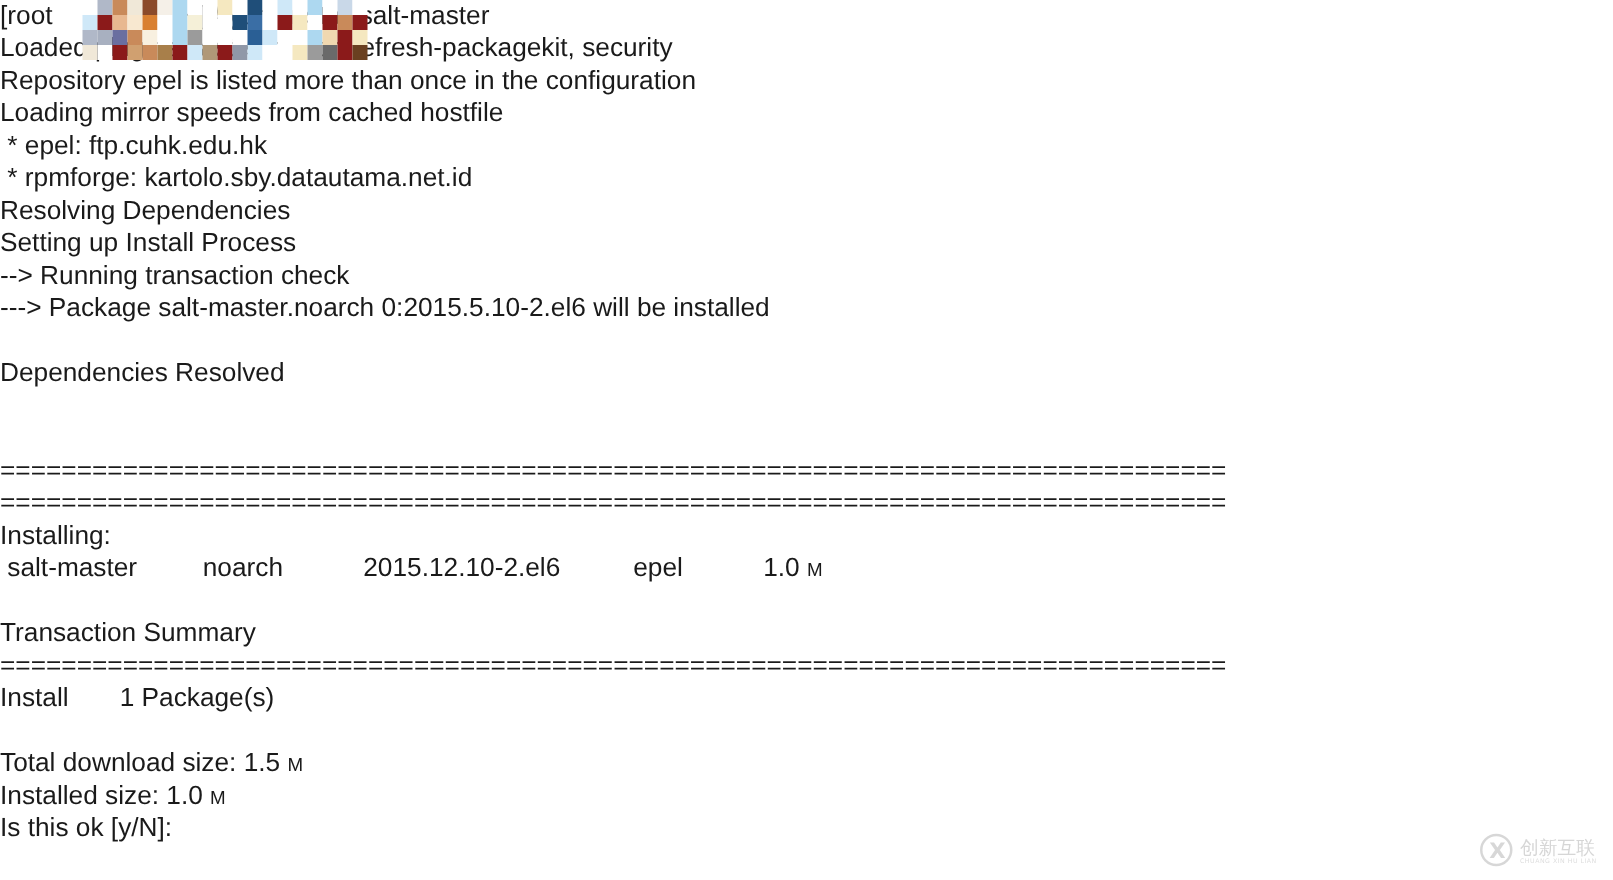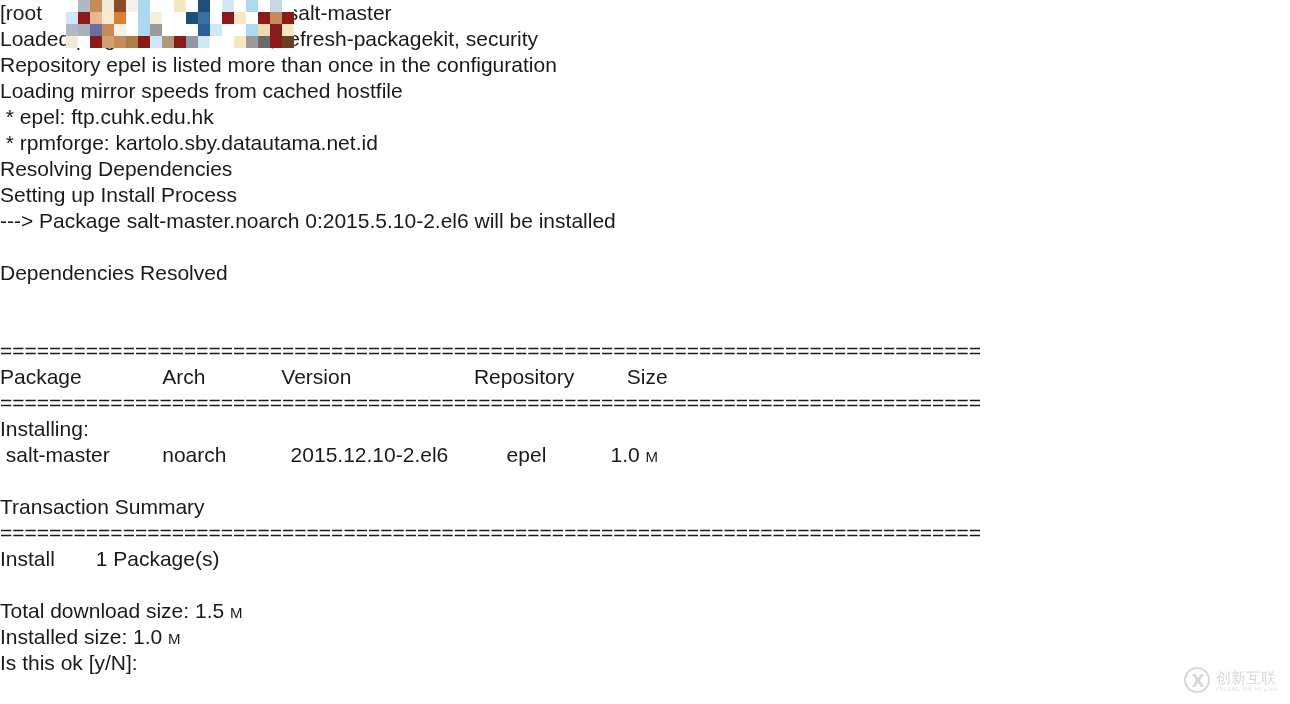--- a/index.html
+++ b/index.html
@@ -125,28 +125,28 @@
 
     <div class="line"><span>[root</span><span>                  </span><span>~]# </span><span>yum install salt-master</span></div>
 
     <div class="line">Loaded plugins: fastestmirror, refresh-packagekit, security</div>
     <div class="line">Repository epel is listed more than once in the configuration</div>
     <div class="line">Loading mirror speeds from cached hostfile</div>
     <div class="line"> * epel: ftp.cuhk.edu.hk</div>
     <div class="line"> * rpmforge: kartolo.sby.datautama.net.id</div>
     <div class="line">Resolving Dependencies</div>
     <div class="line">Setting up Install Process</div>
+    <div class="line">--&gt; Running transaction check</div>
     <div class="line">---&gt; Package salt-master.noarch 0:2015.5.10-2.el6 will be installed</div>
     <div class="line"></div>
     <div class="line">Dependencies Resolved</div>
     <div class="line"></div>
     <div class="line"> </div>
     <div class="line">================================================================================</div>
 
-    <div class="line"><span>Package</span><span>              </span><span>Arch</span><span>             </span><span>Version</span><span>                     </span><span>Repository</span><span>         </span><span>Size</span></div>
 
     <div class="line">================================================================================</div>
 
     <div class="line">Installing:</div>
 
     <div class="line"><span> salt-master</span><span>         </span><span>noarch</span><span>           </span><span>2015.12.10-2.el6</span><span>          </span><span>epel</span><span>           </span><span>1.0 </span><span class="small-unit">M</span></div>
 
     <div class="line"> </div>
 
     <div class="line">Transaction Summary</div>

